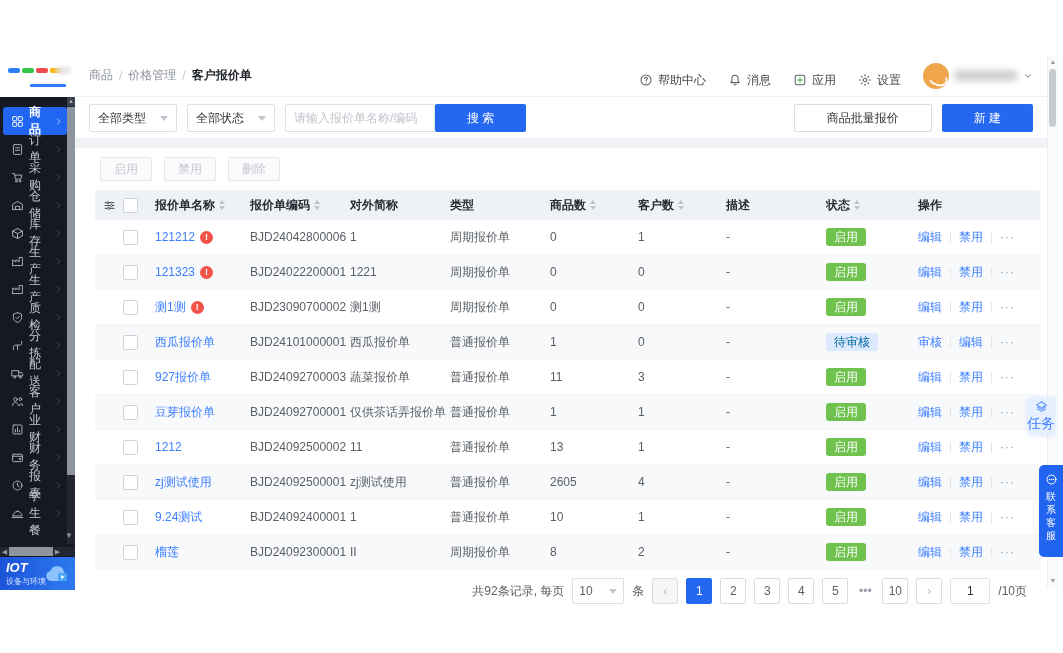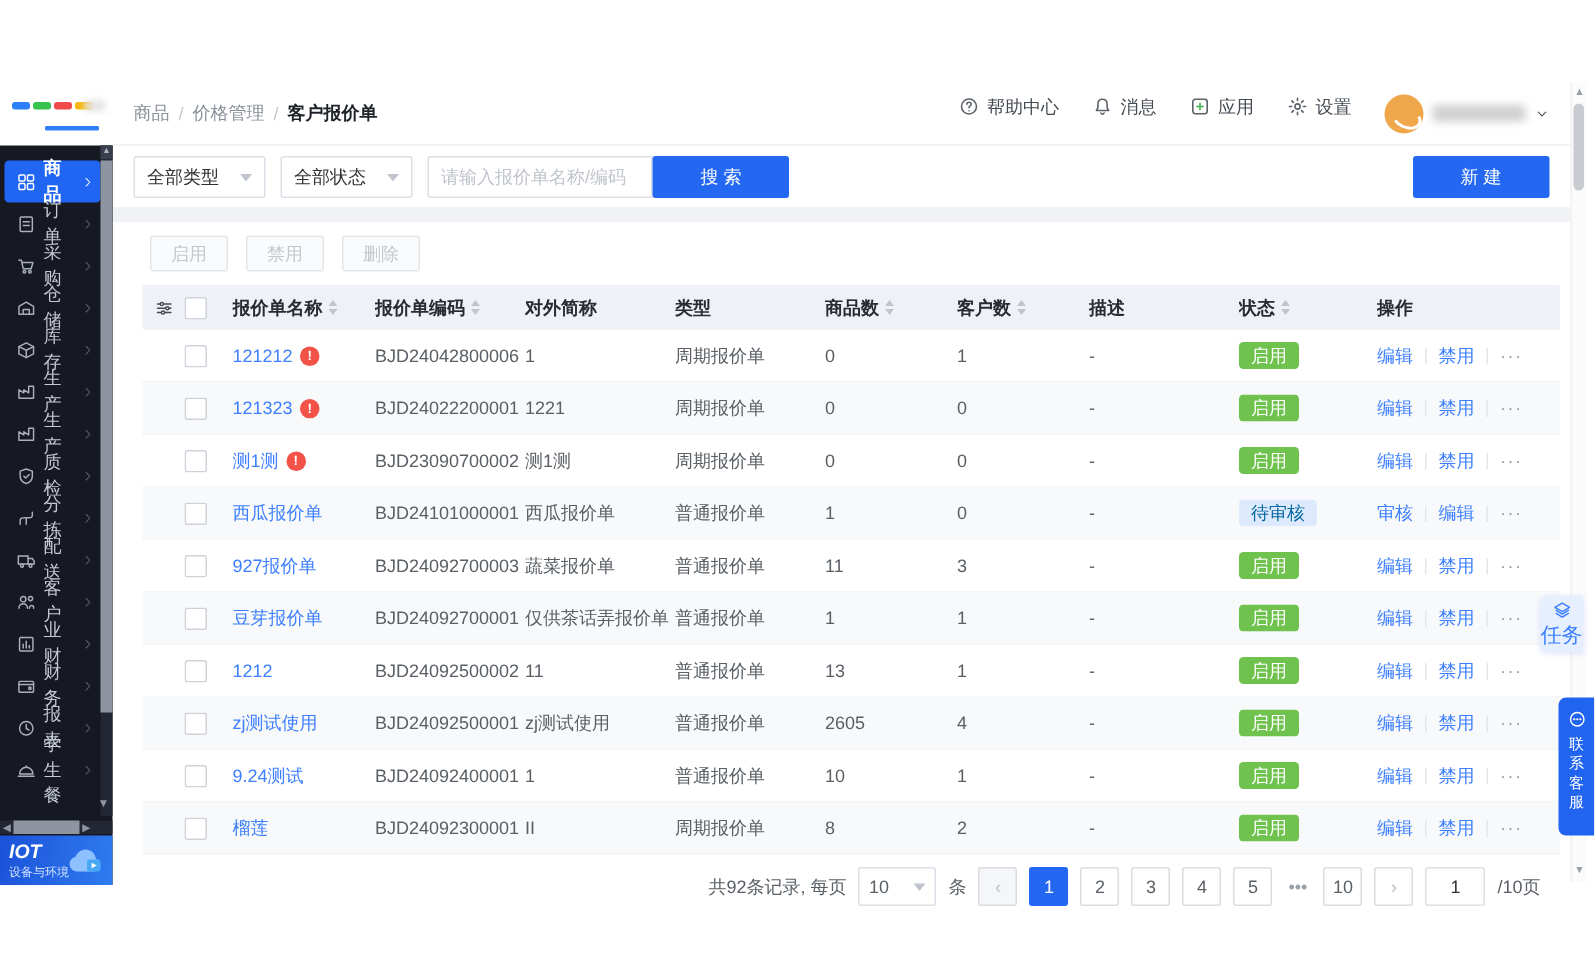--- a/index.html
+++ b/index.html
@@ -10,21 +10,21 @@
   .logo-area{position:absolute;left:0;top:55px;width:75px;height:42px;background:#fff;}
   .logo-bars{position:absolute;left:8px;top:13px;display:flex;gap:2px;}
   .logo-bars i{width:12px;height:5px;border-radius:2px;display:block;}
   .logo-blur{position:absolute;left:56px;top:12px;width:14px;height:7px;background:#e3e3e3;filter:blur(2px);}
   .logo-line{position:absolute;left:30px;top:29px;width:36px;height:3px;background:#2d7ff7;border-radius:1px;}
   
   .topbar{position:absolute;left:75px;top:55px;width:972px;height:42px;background:#fff;border-bottom:1px solid #f0f1f3;display:flex;align-items:center;justify-content:space-between;padding:0 14px;box-sizing:border-box;}
   .breadcrumb{display:flex;align-items:center;gap:6px;color:#8a9099;}
   .breadcrumb .sep{color:#c3c7cd;}
   .breadcrumb .crumb-last{color:#1f2329;font-weight:700;}
-  .topbar-right{display:flex;align-items:flex-start;gap:22px;color:#454b52;}
+  .topbar-right{display:flex;align-items:flex-end;gap:22px;color:#454b52;}
   .hact{display:flex;align-items:center;gap:5px;cursor:pointer;}
   .hact .ic{color:#5a6066;}
   .user{display:flex;align-items:center;gap:6px;}
   .avatar{width:26px;height:26px;border-radius:50%;background:#f0a64a;position:relative;overflow:hidden;}
   .avatar::after{content:"";position:absolute;left:5px;top:9px;width:16px;height:10px;border:2px solid #fff;border-radius:50%;border-top-color:transparent;border-left-color:transparent;transform:rotate(20deg);}
   .user-blur{width:62px;height:11px;border-radius:2px;background:#cfcfcf;filter:blur(3px);}
   
   .filter-bar{position:absolute;left:75px;top:98px;width:972px;height:40px;background:#fff;display:flex;align-items:center;padding:0 14px;box-sizing:border-box;}
   .select{height:28px;min-width:88px;border:1px solid #dcdfe6;border-radius:2px;background:#fff;display:flex;align-items:center;justify-content:space-between;padding:0 8px;margin-right:10px;color:#303133;cursor:pointer;box-sizing:border-box;}
   .caret-dn{width:0;height:0;border-left:4px solid transparent;border-right:4px solid transparent;border-top:5px solid #c0c4cc;margin-left:6px;}
@@ -185,20 +185,21 @@
       <span class="caret-dn"></span>
     </div>
     <div class="select">
       <span>全部状态</span>
       <span class="caret-dn"></span>
     </div>
     <input class="search-input" placeholder="请输入报价单名称/编码" style="">
     <button class="btn primary">搜 索</button>
     <div class="fb-spacer"></div>
     <div class="fb-right">
+      <button class="btn ghost">商品批量报价</button>
       <button class="btn primary">新 建</button>
     </div>
   </div>
 
   <div class="content-gap"></div>
 
   <main class="content">
     <div class="bulk-row" id="bulk-row">
         <button class="bulk-btn" disabled="">启用</button>
         <button class="bulk-btn" disabled="">禁用</button>

